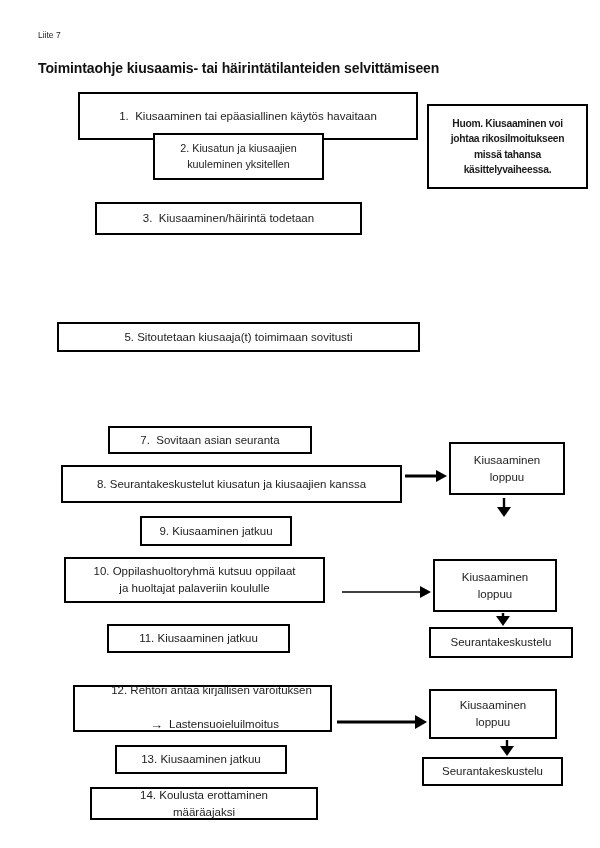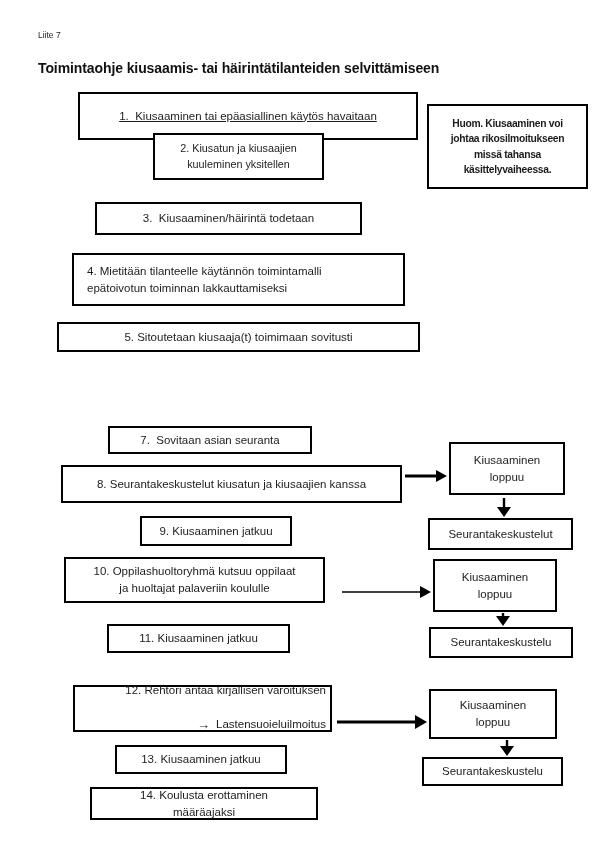--- a/index.html
+++ b/index.html
@@ -51,21 +51,21 @@
   .note-box{
     font-weight:bold;
     font-size:10.3px;
     line-height:1.5;
     letter-spacing:-0.3px;
     padding:4px 6px;
   }
   .small-text{ font-size:10.8px; }
   .step12-inner{
     width:100%;
-    text-align:right;
+    text-align:center;
     padding-left:18px;
     box-sizing:border-box;
   }
   .step12-line2{
     padding-left:6px;
   }
   .s12-arrow{
     display:inline-block;
     margin-right:6px;
     font-size:13px;
@@ -78,45 +78,42 @@
   }
 </style>
 </head>
 <body>
 
 <div id="page">
 
   <div class="annot">Liite 7</div>
   <div class="title">Toimintaohje kiusaamis- tai häirintätilanteiden selvittämiseen</div>
 
-  <div class="fbox" style="left:78px;top:92px;width:340px;height:48px;text-decoration:underline;">1.&nbsp; Kiusaaminen tai epäasiallinen käytös havaitaan</div>
+  <div class="fbox" style="left:78px;top:92px;width:340px;height:48px;">1.&nbsp; Kiusaaminen tai epäasiallinen käytös havaitaan</div>
 
   <div class="fbox note-box" style="left:427px;top:104px;width:161px;height:85px;">Huom. Kiusaaminen voi
 johtaa rikosilmoitukseen
 missä tahansa
 käsittelyvaiheessa.</div>
 
   <div class="fbox small-text" style="left:153px;top:133px;width:171px;height:47px;">2. Kiusatun ja kiusaajien
 kuuleminen yksitellen</div>
 
   <div class="fbox" style="left:95px;top:202px;width:267px;height:33px;">3.&nbsp; Kiusaaminen/häirintä todetaan</div>
 
-  <div class="fbox left-align" style="left:72px;top:253px;width:333px;height:53px;padding-left:13px;">4. Mietitään tilanteelle käytännön toimintamalli
-epätoivotun toiminnan lakkauttamiseksi</div>
 
   <div class="fbox" style="left:57px;top:322px;width:363px;height:30px;">5. Sitoutetaan kiusaaja(t) toimimaan sovitusti</div>
 
 
   <div class="fbox" style="left:108px;top:426px;width:204px;height:28px;">7.&nbsp; Sovitaan asian seuranta</div>
 
   <div class="fbox" style="left:61px;top:465px;width:341px;height:38px;">8. Seurantakeskustelut kiusatun ja kiusaajien kanssa</div>
 
   <div class="fbox" style="left:449px;top:442px;width:116px;height:53px;">Kiusaaminen
 loppuu</div>
-  <div class="fbox" style="left:428px;top:518px;width:145px;height:32px;">Seurantakeskustelut</div>
 
   <div class="fbox" style="left:140px;top:516px;width:152px;height:30px;">9. Kiusaaminen jatkuu</div>
 
   <div class="fbox" style="left:64px;top:557px;width:261px;height:46px;">10. Oppilashuoltoryhmä kutsuu oppilaat
 ja huoltajat palaveriin koululle</div>
 
   <div class="fbox" style="left:433px;top:559px;width:124px;height:53px;">Kiusaaminen
 loppuu</div>
   <div class="fbox" style="left:429px;top:627px;width:144px;height:31px;">Seurantakeskustelu</div>
 

